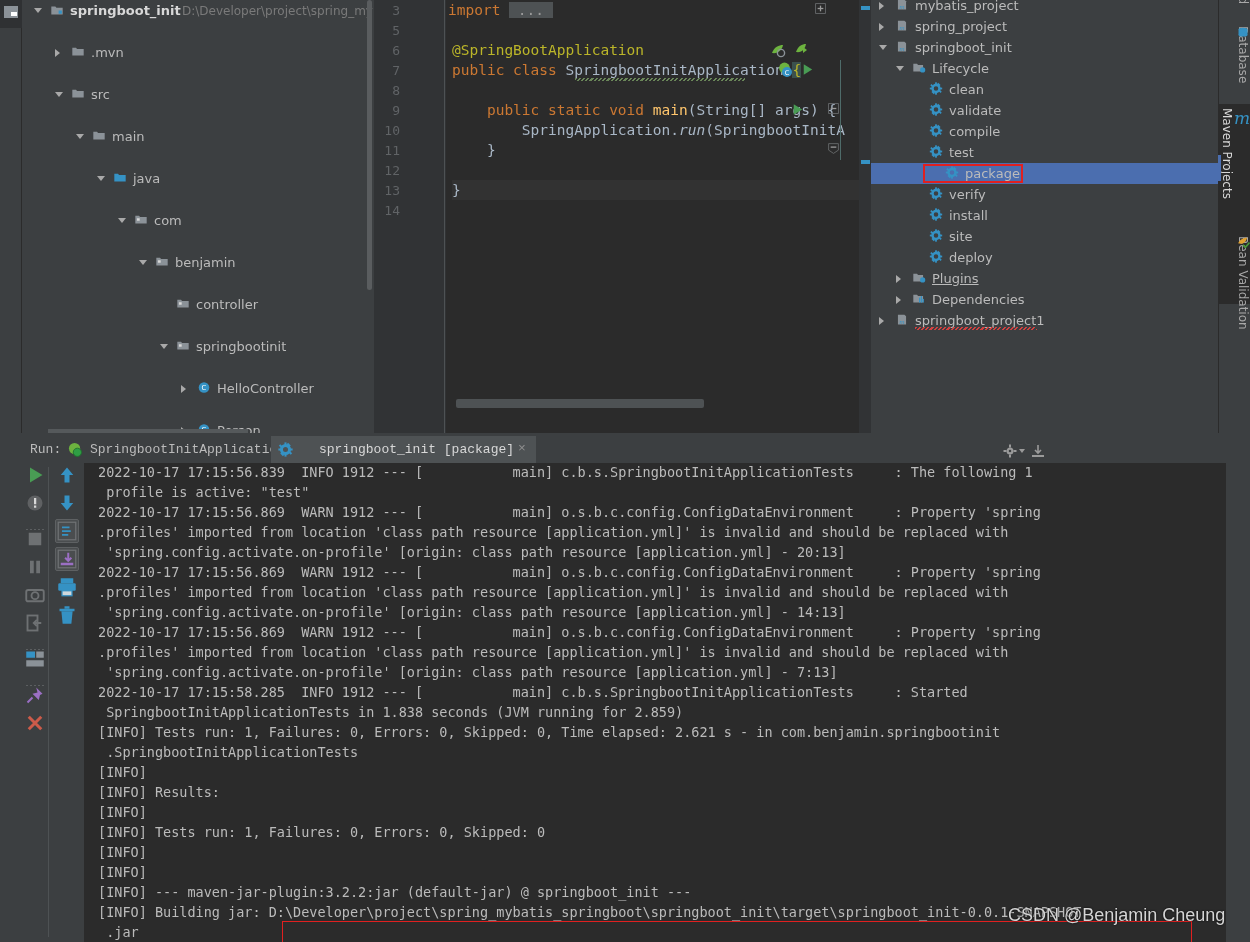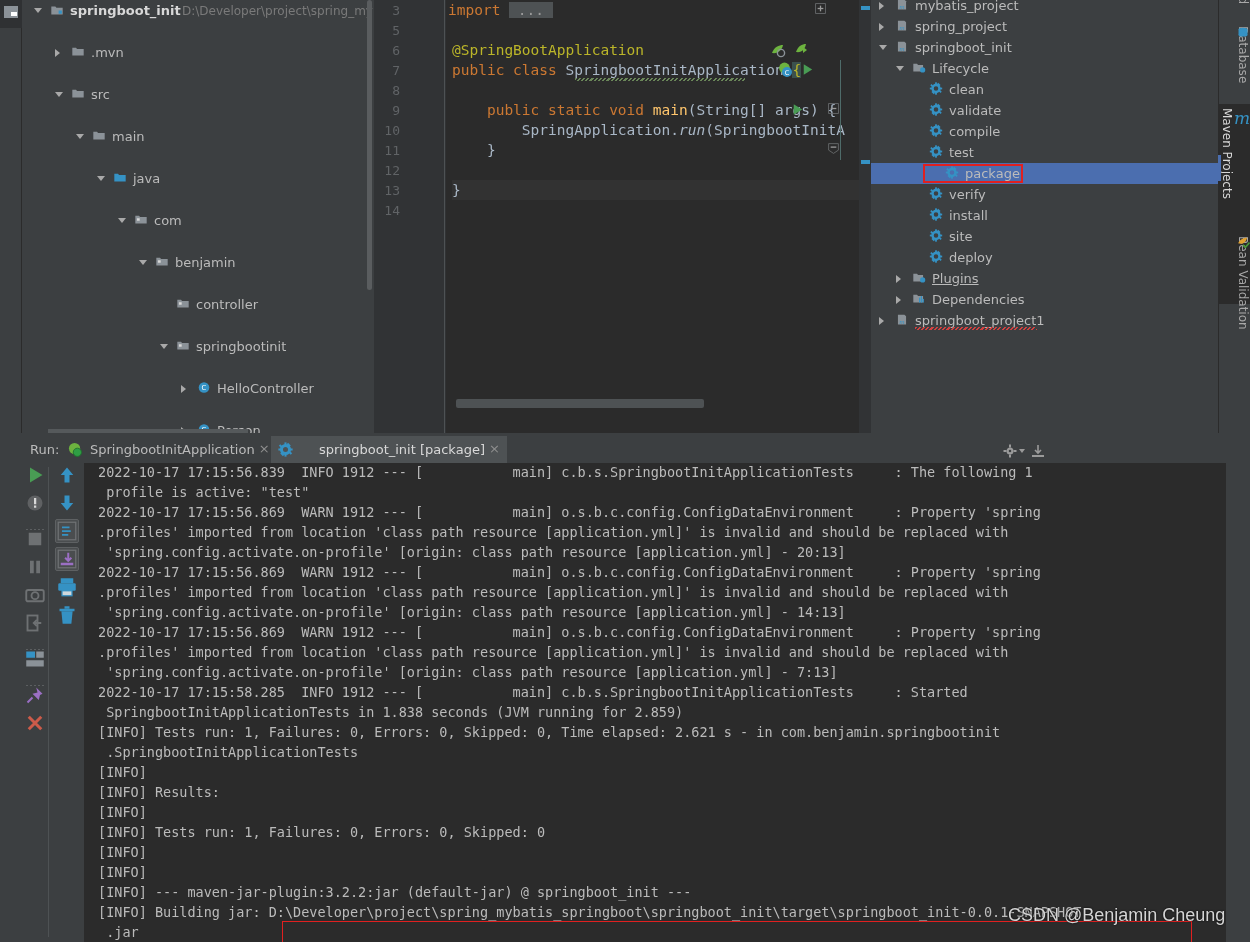--- a/index.html
+++ b/index.html
@@ -109,21 +109,21 @@
     padding-top:4px;
   }
   .vtab.active { background:#2b2b2b; color:#d8d8d8; }
   .blue-mark { position:absolute; right:29px; width:3px; height:26px; background:#4b6eaf; }
 
   
   .run-panel {
     position:absolute; left:0; top:433px; width:1250px; height:509px; background:#3c3f41;
   }
   .run-header {
-    position:absolute; left:0; top:3px; width:1074px; height:27px;
+    position:absolute; left:0; top:3px; width:1074px; height:27px;font-family:Liberation Mono, monospace;
   }
   .run-label {
     position:absolute; left:30px; top:6px; font-size:13px; color:#bbbbbb;
   }
   .run-tab {
     position:absolute; top:0; height:27px; line-height:27px; font-size:13px;
     color:#bbbbbb; padding-left:28px; padding-right:22px; white-space:nowrap;
   }
   .run-tab.active { background:#4e5254; color:#d8d8d8;padding-left:48px; }
   .tab-close {

